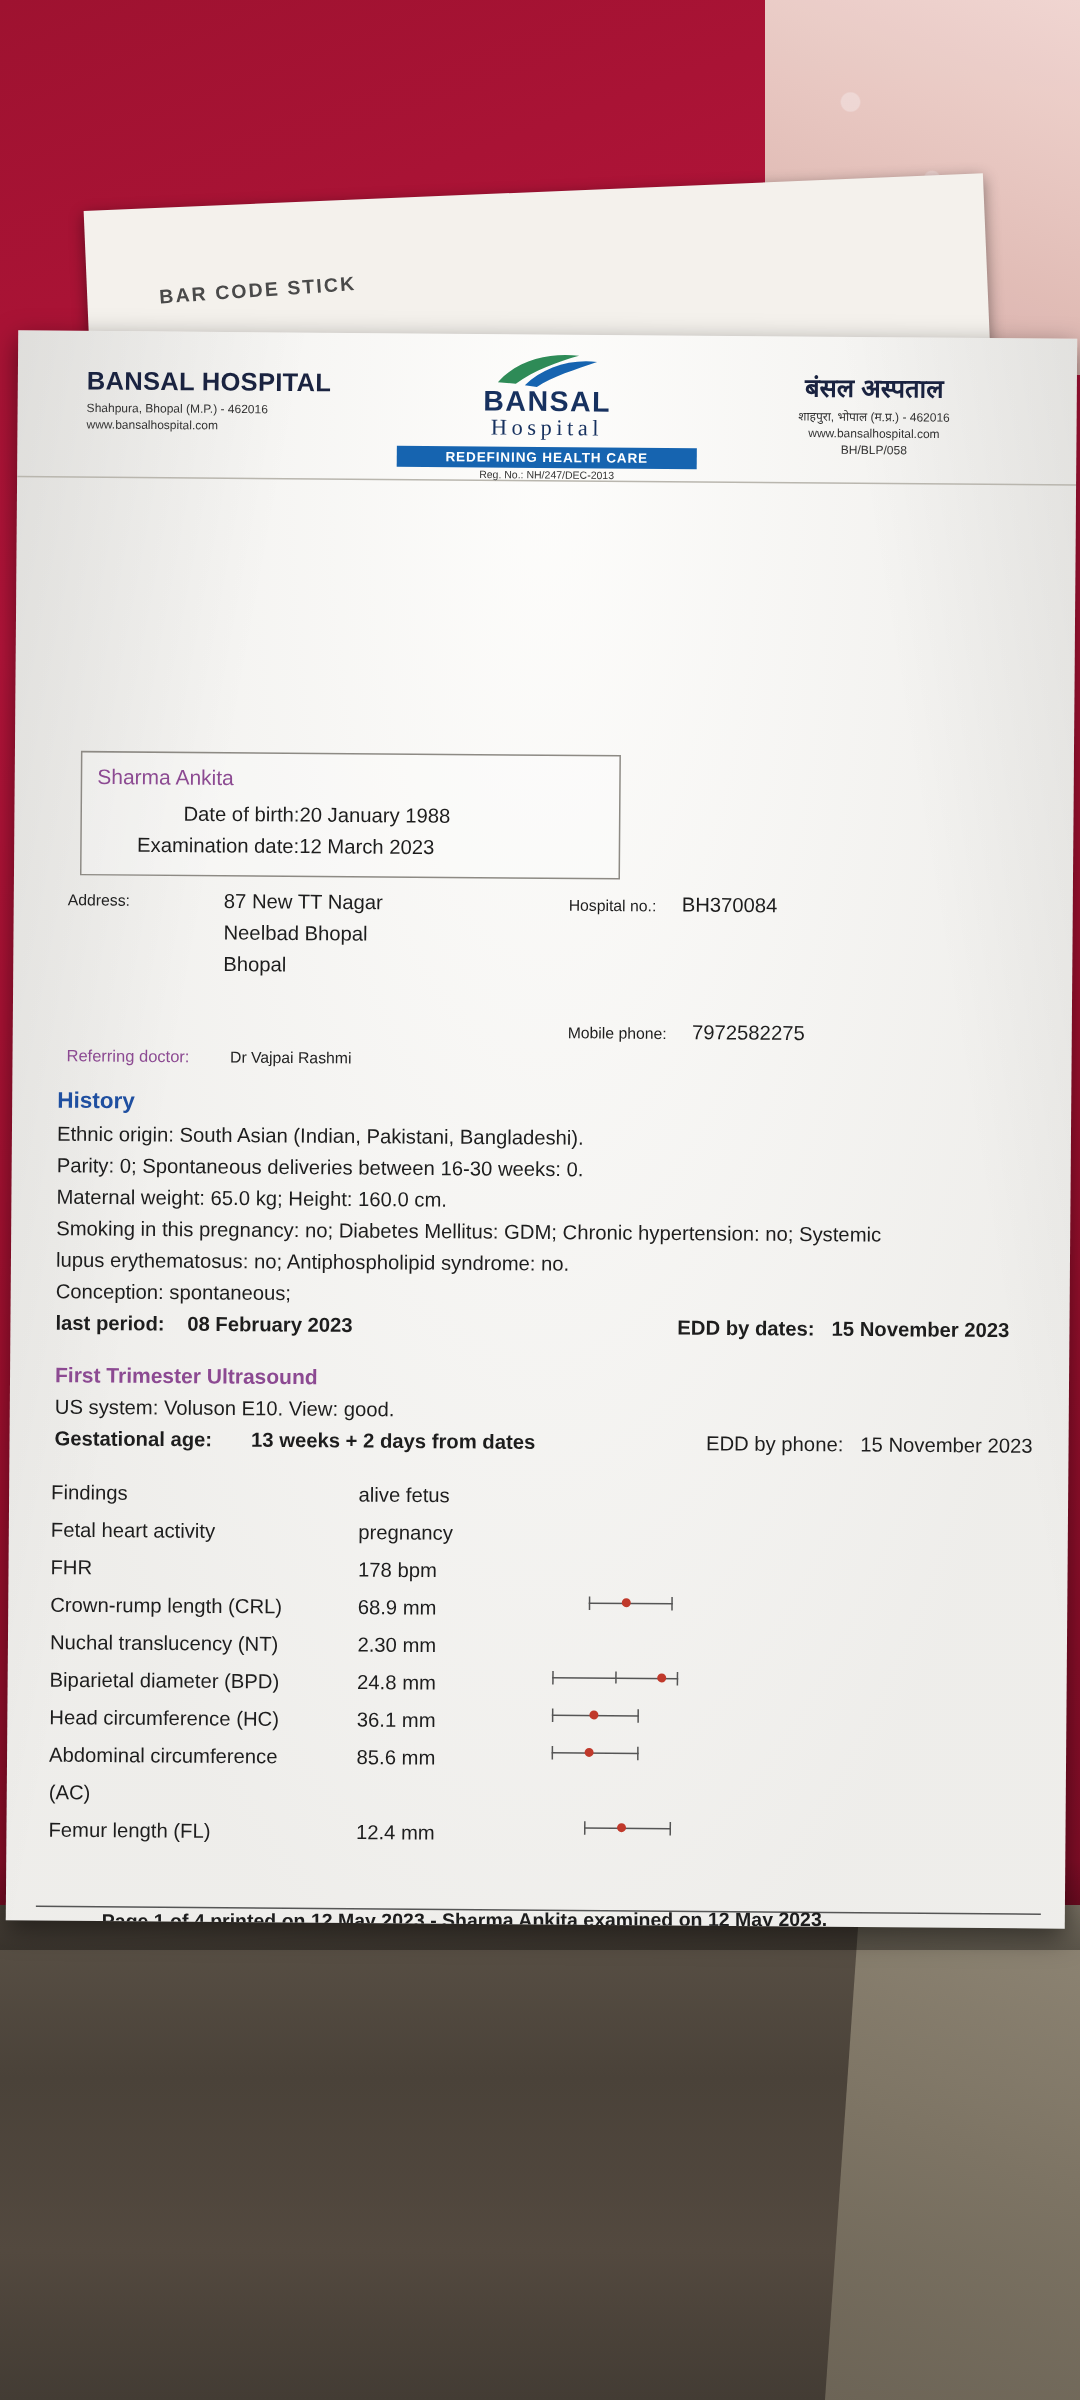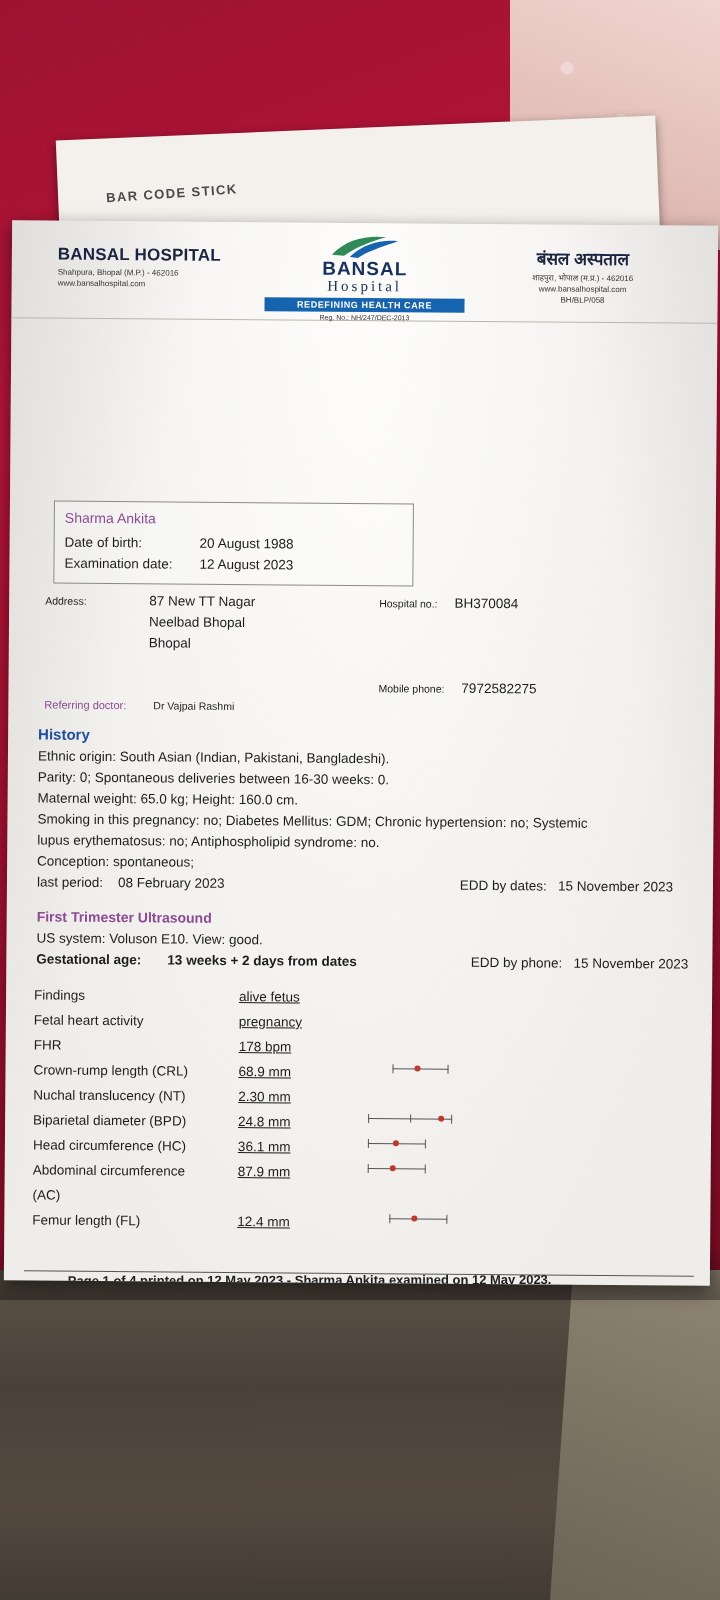--- a/index.html
+++ b/index.html
@@ -158,21 +158,21 @@
     position: absolute;
     left: 44px; top: 182px;
     width: 360px;
     border: 1px solid #8d8a84;
     padding: 6px 10px 8px 10px;
     box-sizing: border-box;
     background: rgba(255,255,255,.25);
   }
   .patient-name { color: #8c4a92; font-size: 14px; margin-bottom: 2px; }
   .kv { display: flex; font-size: 13.5px; line-height: 1.6; }
-  .kv .k { width: 135px; }
+  .kv .k { width: 135px; text-align: right; }
   .kv .v { }
   .addr-block {
     position: absolute; left: 36px; top: 272px; width: 300px;
     font-size: 12.5px;
   }
   .addr-block .lbl { font-size: 10.5px; color: #222; position: absolute; left: 0; top: 2px; }
   .addr-block .val { margin-left: 104px; font-size: 13.5px; line-height: 1.55; }
   .hosp-no {
     position: absolute; left: 370px; top: 272px; font-size: 10.5px;
   }
@@ -186,40 +186,40 @@
   }
   .ref-doc .val { color: #222; margin-left: 24px; font-size: 10.5px; }
 
   .section-title {
     color: #1f4fa0; font-size: 15px; font-weight: bold; margin: 0 0 1px 0;
   }
   .history {
     position: absolute; left: 30px; top: 404px; width: 650px;
   }
   .history p { margin: 0; font-size: 13.5px; line-height: 1.55; }
-  .bold { font-weight: normal; margin-top: 31px; }
+  .bold { font-weight: bold; margin-top: 31px; }
   .row-split { display: flex; justify-content: space-between; }
   .row-split .right { margin-right: 14px; }
 
   .trimester {
     position: absolute; left: 30px; top: 588px; width: 660px;
   }
   .trimester .st { color: #8c4a92; font-weight: bold; font-size: 14px; }
   .ga-row { display: flex; align-items: baseline; }
   .ga-row .label { font-weight: bold; }
   .ga-row .value { font-weight: bold; margin-left: 26px; }
   .ga-row .edd { margin-left: auto; font-weight: normal; margin-right: 8px; }
 
   .findings {
     position: absolute; left: 28px; top: 665px; width: 670px;
     font-size: 13.5px;
   }
   .f-row { display: flex; line-height: 1.85; }
   .f-row .fname { width: 205px; }
-  .f-row .fval { width: 130px; text-decoration: underline; }
+  .f-row .fval { width: 130px; }
   .f-row .fchart { position: relative; width: 110px; height: 14px; }
   .whisker {
     position: absolute; top: 7px; left: 0; width: 84px; height: 1px; background: #555;
   }
   .whisker:before, .whisker:after {
     content: ""; position: absolute; top: -4px; width: 1px; height: 9px; background: #555;
   }
   .whisker:before { left: 0; }
   .whisker:after { right: 0; }
   .dot {
@@ -288,25 +288,25 @@
         </div>
       </div>
     </div>
 
     <div class="body">
 
       <div class="patient-box">
         <div class="patient-name">Sharma Ankita</div>
         <div class="kv">
           <div class="k">Date of birth:</div>
-          <div class="v">20 August 1988</div>
+          <div class="v">20 January 1988</div>
         </div>
         <div class="kv">
           <div class="k">Examination date:</div>
-          <div class="v">12 August 2023</div>
+          <div class="v">12 March 2023</div>
         </div>
       </div>
 
       <div class="addr-block">
         <div class="lbl">Address:</div>
         <div class="val">
           <div>87 New TT Nagar</div>
           <div>Neelbad Bhopal</div>
           <div>Bhopal</div>
         </div>
@@ -411,21 +411,21 @@
           <div class="fname">Head circumference (HC)</div>
           <div class="fval">36.1 mm</div>
           <div class="fchart">
             <div class="whisker" style="left:0px;width:58px;"></div>
             <div class="dot" style="left:25px;"></div>
           </div>
         </div>
 
         <div class="f-row">
           <div class="fname">Abdominal circumference</div>
-          <div class="fval">87.9 mm</div>
+          <div class="fval">85.6 mm</div>
           <div class="fchart">
             <div class="whisker" style="left:0px;width:58px;"></div>
             <div class="dot" style="left:22px;"></div>
           </div>
         </div>
 
         <div class="f-row">
           <div class="fname">(AC)</div>
           <div class="fval"></div>
           <div class="fchart"></div>

